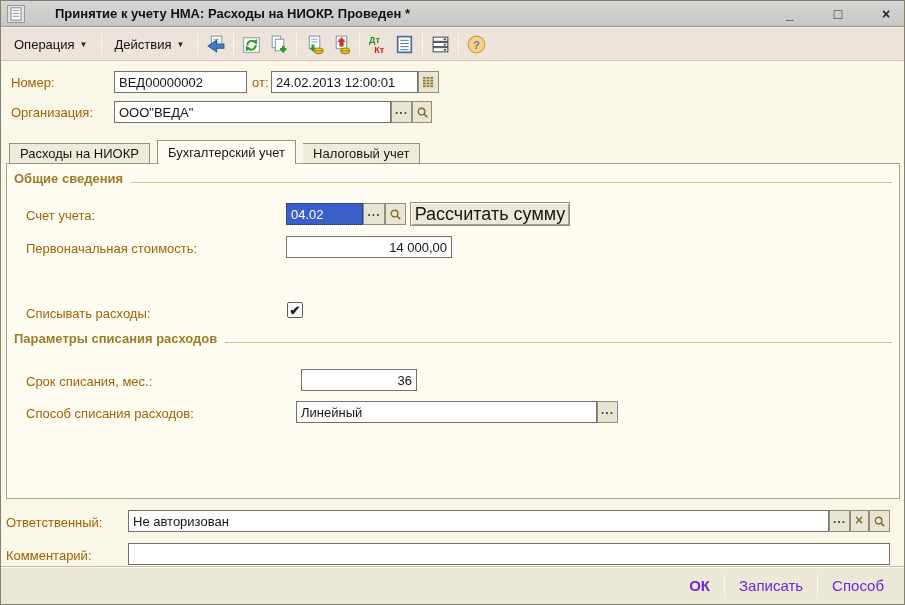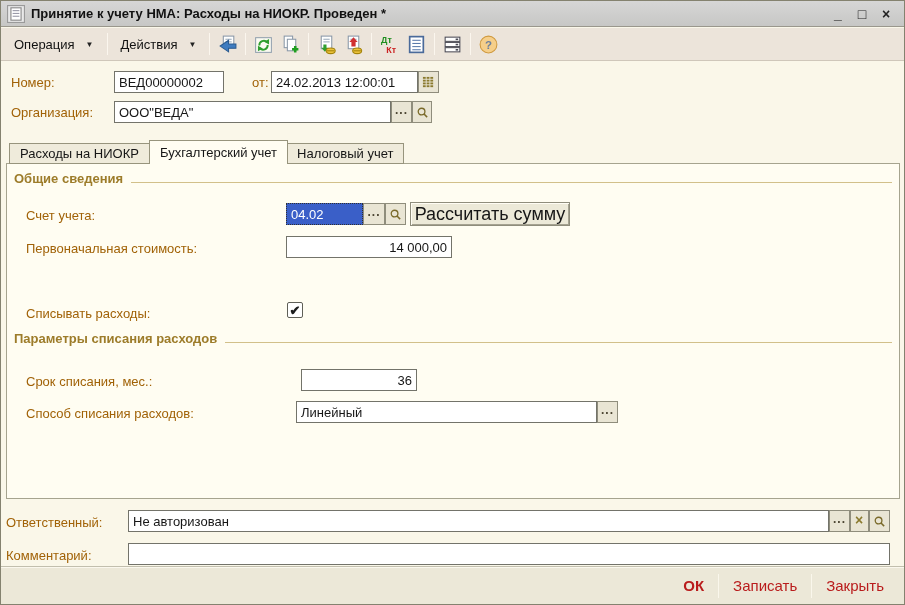--- a/index.html
+++ b/index.html
@@ -1,62 +1,62 @@
 <!DOCTYPE html>
 <html><head>
 <meta charset="utf-8">
 <style>
   html,body{margin:0;padding:0;background:#888;}
   *{box-sizing:border-box;font-family:"Liberation Sans", sans-serif;}
   #win{position:relative;width:905px;height:605px;background:#faf7e9;border:1px solid #84826f;overflow:hidden;}
   
   #titlebar{position:absolute;left:0;top:0;width:100%;height:26px;
     background:linear-gradient(#d6d6d6,#c7c7c5);border-bottom:1px solid #9a978c;
-    display:flex;align-items:center;padding:0 6px;}
+    display:flex;align-items:center;padding:0 6px;gap:24px;}
   #titlebar .ticon{width:18px;height:18px;margin-right:6px;display:flex;align-items:center;}
   #titlebar .ttext{font-size:13px;font-weight:bold;color:#111;flex:1;white-space:nowrap;overflow:hidden;}
   .winctl{width:24px;text-align:center;font-size:14px;font-weight:bold;color:#222;cursor:default;line-height:22px;}
   
   #toolbar{position:absolute;left:0;top:27px;width:100%;height:33px;background:#ece4da;
     border-bottom:1px solid #cfc7ba;display:flex;align-items:center;padding:0 4px;}
-  .tbtn{display:flex;align-items:center;gap:11px;font-size:13px;color:#111;padding:4px 8px;border:1px solid transparent;}
+  .tbtn{display:flex;align-items:center;gap:5px;font-size:13px;color:#111;padding:4px 8px;border:1px solid transparent;}
   .tbtn .arr{font-size:8px;color:#222;}
   .tsep{width:1px;height:22px;background:#bcb4a6;border-right:1px solid #fbf6ee;margin:0 4px;}
   .ibtn{width:27px;height:27px;display:flex;align-items:center;justify-content:center;border:1px solid transparent;}
   .ibtn svg{width:21px;height:21px;}
   
   .lbl{position:absolute;font-size:13px;color:#a16207;white-space:nowrap;}
   .inp{position:absolute;height:22px;border:1px solid #73736a;background:#fff;font-size:13px;color:#161616;padding:0 4px;}
   .inp.right{text-align:right;}
   .flatbtn{position:absolute;height:22px;border:1px solid #8f8d7c;background:#e9e5d4;
     display:flex;align-items:center;justify-content:center;font-size:12px;color:#4a4330;
     font-weight:bold;letter-spacing:1px;padding-bottom:4px;}
   .flatbtn.icon{padding:0;font-weight:normal;letter-spacing:0;}
   .selfield{position:absolute;height:22px;background:#3a5fc8;border:1px dotted #303030;
     color:#fff;font-size:13px;display:flex;align-items:center;padding:0 4px;}
   .push{position:absolute;background:#ece9d8;border:1px solid #8f8d7c;
     box-shadow:inset 1px 1px 0 #fffdf4, inset -1px -1px 0 #a5a291;
     font-size:18px;color:#161616;display:flex;align-items:center;justify-content:center;}
   
-  #tabs{position:absolute;left:8px;top:139px;height:24px;display:flex;align-items:flex-end;z-index:3;}
+  #tabs{position:absolute;left:8px;top:139px;height:24px;display:flex;align-items:flex-end;z-index:3;gap:8px;}
   .tab{height:21px;background:#efebdb;border:1px solid #97947d;border-left:none;
     font-size:13px;color:#161616;display:flex;align-items:center;justify-content:center;padding:0 10px;}
   .tab:first-child{border-left:1px solid #97947d;}
   .tab.active{height:24px;background:#fffdf2;border:1px solid #97947d;border-bottom:none;margin:0 -1px;z-index:4;}
   #panel{position:absolute;left:5px;top:162px;width:894px;height:336px;background:#fffdf2;border:1px solid #a6a48f;}
   .grouphdr{position:absolute;display:flex;align-items:flex-end;font-size:13px;font-weight:bold;color:#9d7c2a;}
   .grouphdr .gline{flex:1;border-bottom:1px solid #d2c08a;margin-left:8px;margin-bottom:3px;}
   
   .cb{position:absolute;width:16px;height:16px;background:#fff;border:1px solid #5f5f57;border-radius:2px;
     display:flex;align-items:center;justify-content:center;font-size:13px;font-weight:bold;color:#1c1c1c;line-height:1;}
   
   #bottombar{position:absolute;left:0;bottom:0;width:100%;height:38px;background:#ece8d8;
     border-top:1px solid #c2bfae;box-shadow:inset 0 1px 0 #fbf8ee;
     display:flex;align-items:center;justify-content:flex-end;padding-right:6px;}
-  .bbtn{font-size:15px;color:#b91c1c;padding:6px 14px;}
+  .bbtn{font-size:15px;color:#6d28d9;padding:6px 14px;}
   .bbtn.ok{font-weight:bold;}
   .bdiv{width:1px;height:24px;background:#c6c2b1;border-right:1px solid #faf7ec;}
 </style>
 </head>
 <body>
 
 <div id="win">
 
   <div id="titlebar">
     <span class="ticon">
@@ -169,21 +169,21 @@
     <div class="tsep"></div>
     <div class="ibtn">
       <svg viewBox="0 0 20 20">
           <circle cx="10" cy="10" r="8" fill="#f6cf8a" stroke="#cf9a40"></circle>
           <text x="10" y="14" text-anchor="middle" font-size="11" font-weight="bold" fill="#6b7f9e">?</text>
         </svg>
     </div>
   </div>
 
   <div class="lbl" style="left:10px;top:74px;">Номер:</div>
-  <input class="inp" style="left: 113px; top: 70px; width: 110px;" value="ВЕД00000002">
+  <input class="inp" style="left: 113px; top: 70px; width: 133px;" value="ВЕД00000002">
   <div class="lbl" style="left:251px;top:74px;">от:</div>
   <input class="inp" style="left: 270px; top: 70px; width: 147px;" value="24.02.2013 12:00:01">
   <div class="flatbtn icon" style="left:417px;top:70px;width:21px;">
     <svg viewBox="0 0 14 14" width="13" height="13">
         <g fill="#8a7a2e">
           <rect x="1" y="1" width="3" height="2"></rect>
           <rect x="5" y="1" width="3" height="2"></rect>
           <rect x="9" y="1" width="3" height="2"></rect>
           <rect x="1" y="4" width="3" height="2"></rect>
           <rect x="5" y="4" width="3" height="2"></rect>
@@ -266,16 +266,16 @@
   </div>
 
   <div class="lbl" style="left:5px;top:547px;">Комментарий:</div>
   <input class="inp" style="left: 127px; top: 542px; width: 762px;" value="">
 
   <div id="bottombar">
     <div class="bbtn ok">ОК</div>
     <div class="bdiv"></div>
     <div class="bbtn">Записать</div>
     <div class="bdiv"></div>
-    <div class="bbtn">Закрыть</div>
+    <div class="bbtn">Способ</div>
   </div>
 
 </div>
 
 </body></html>

